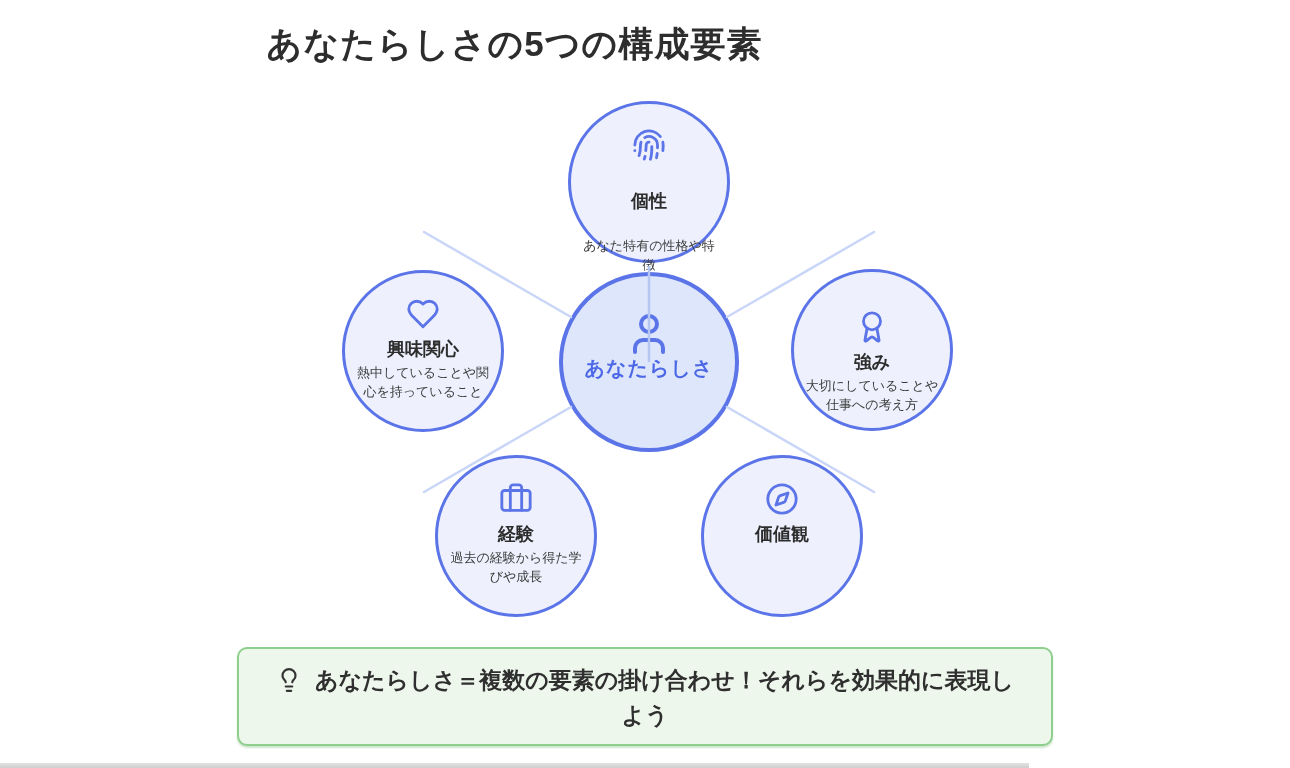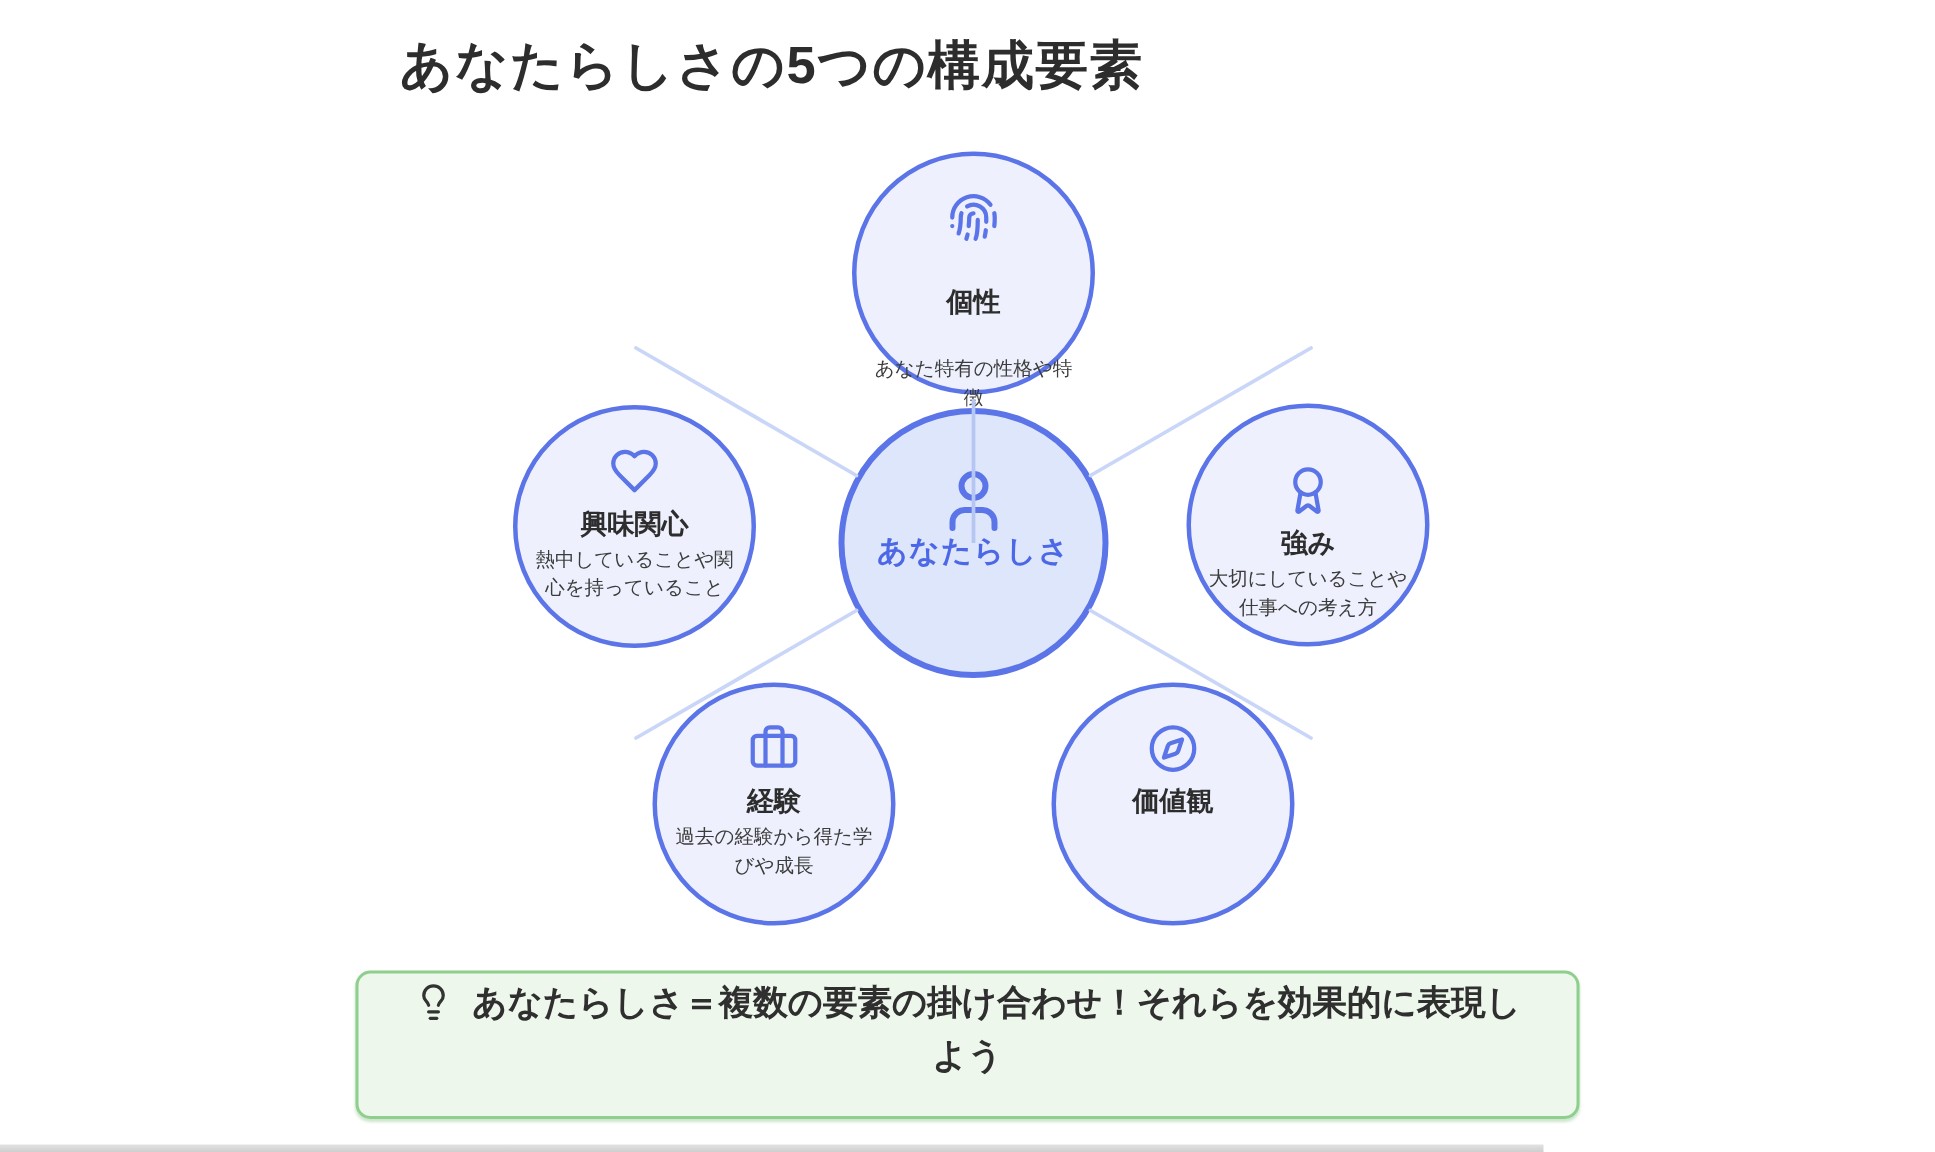--- a/index.html
+++ b/index.html
@@ -43,21 +43,21 @@
 
   .pos-personality{left:568px;top:101px;gap:21px;}
   .pos-interests{left:342px;top:270px;text-align:center;}
   .pos-strengths{left:791px;top:269px;justify-content:center;}
   .pos-experience{left:435px;top:455px;}
   .pos-values{left:701px;top:455px;}
 
   .callout{position:absolute;left:237px;top:647px;width:816px;height:99px;
     background:var(--callout-bg);border:2px solid var(--callout-border);
     border-radius:10px;box-shadow:0 2px 2px rgba(110,180,110,.35);
-    display:flex;align-items:flex-start;justify-content:center;padding-top:2px;}
+    display:flex;align-items:flex-start;justify-content:center;padding-top:14px;}
   .callout-text{max-width:760px;text-align:center;font-size:23px;font-weight:700;
     color:#2f2f2f;line-height:1.5;}
   .bulb{display:inline-block;vertical-align:-5px;margin-right:13px;}
   .bulb svg{width:26px;height:26px;display:block;}
 
   .page-bottom-edge{position:absolute;left:0;bottom:0;width:100%;height:5px;
     background:linear-gradient(#e2e2e2,#cfcfcf);}
 </style>
 </head>
 <body>

